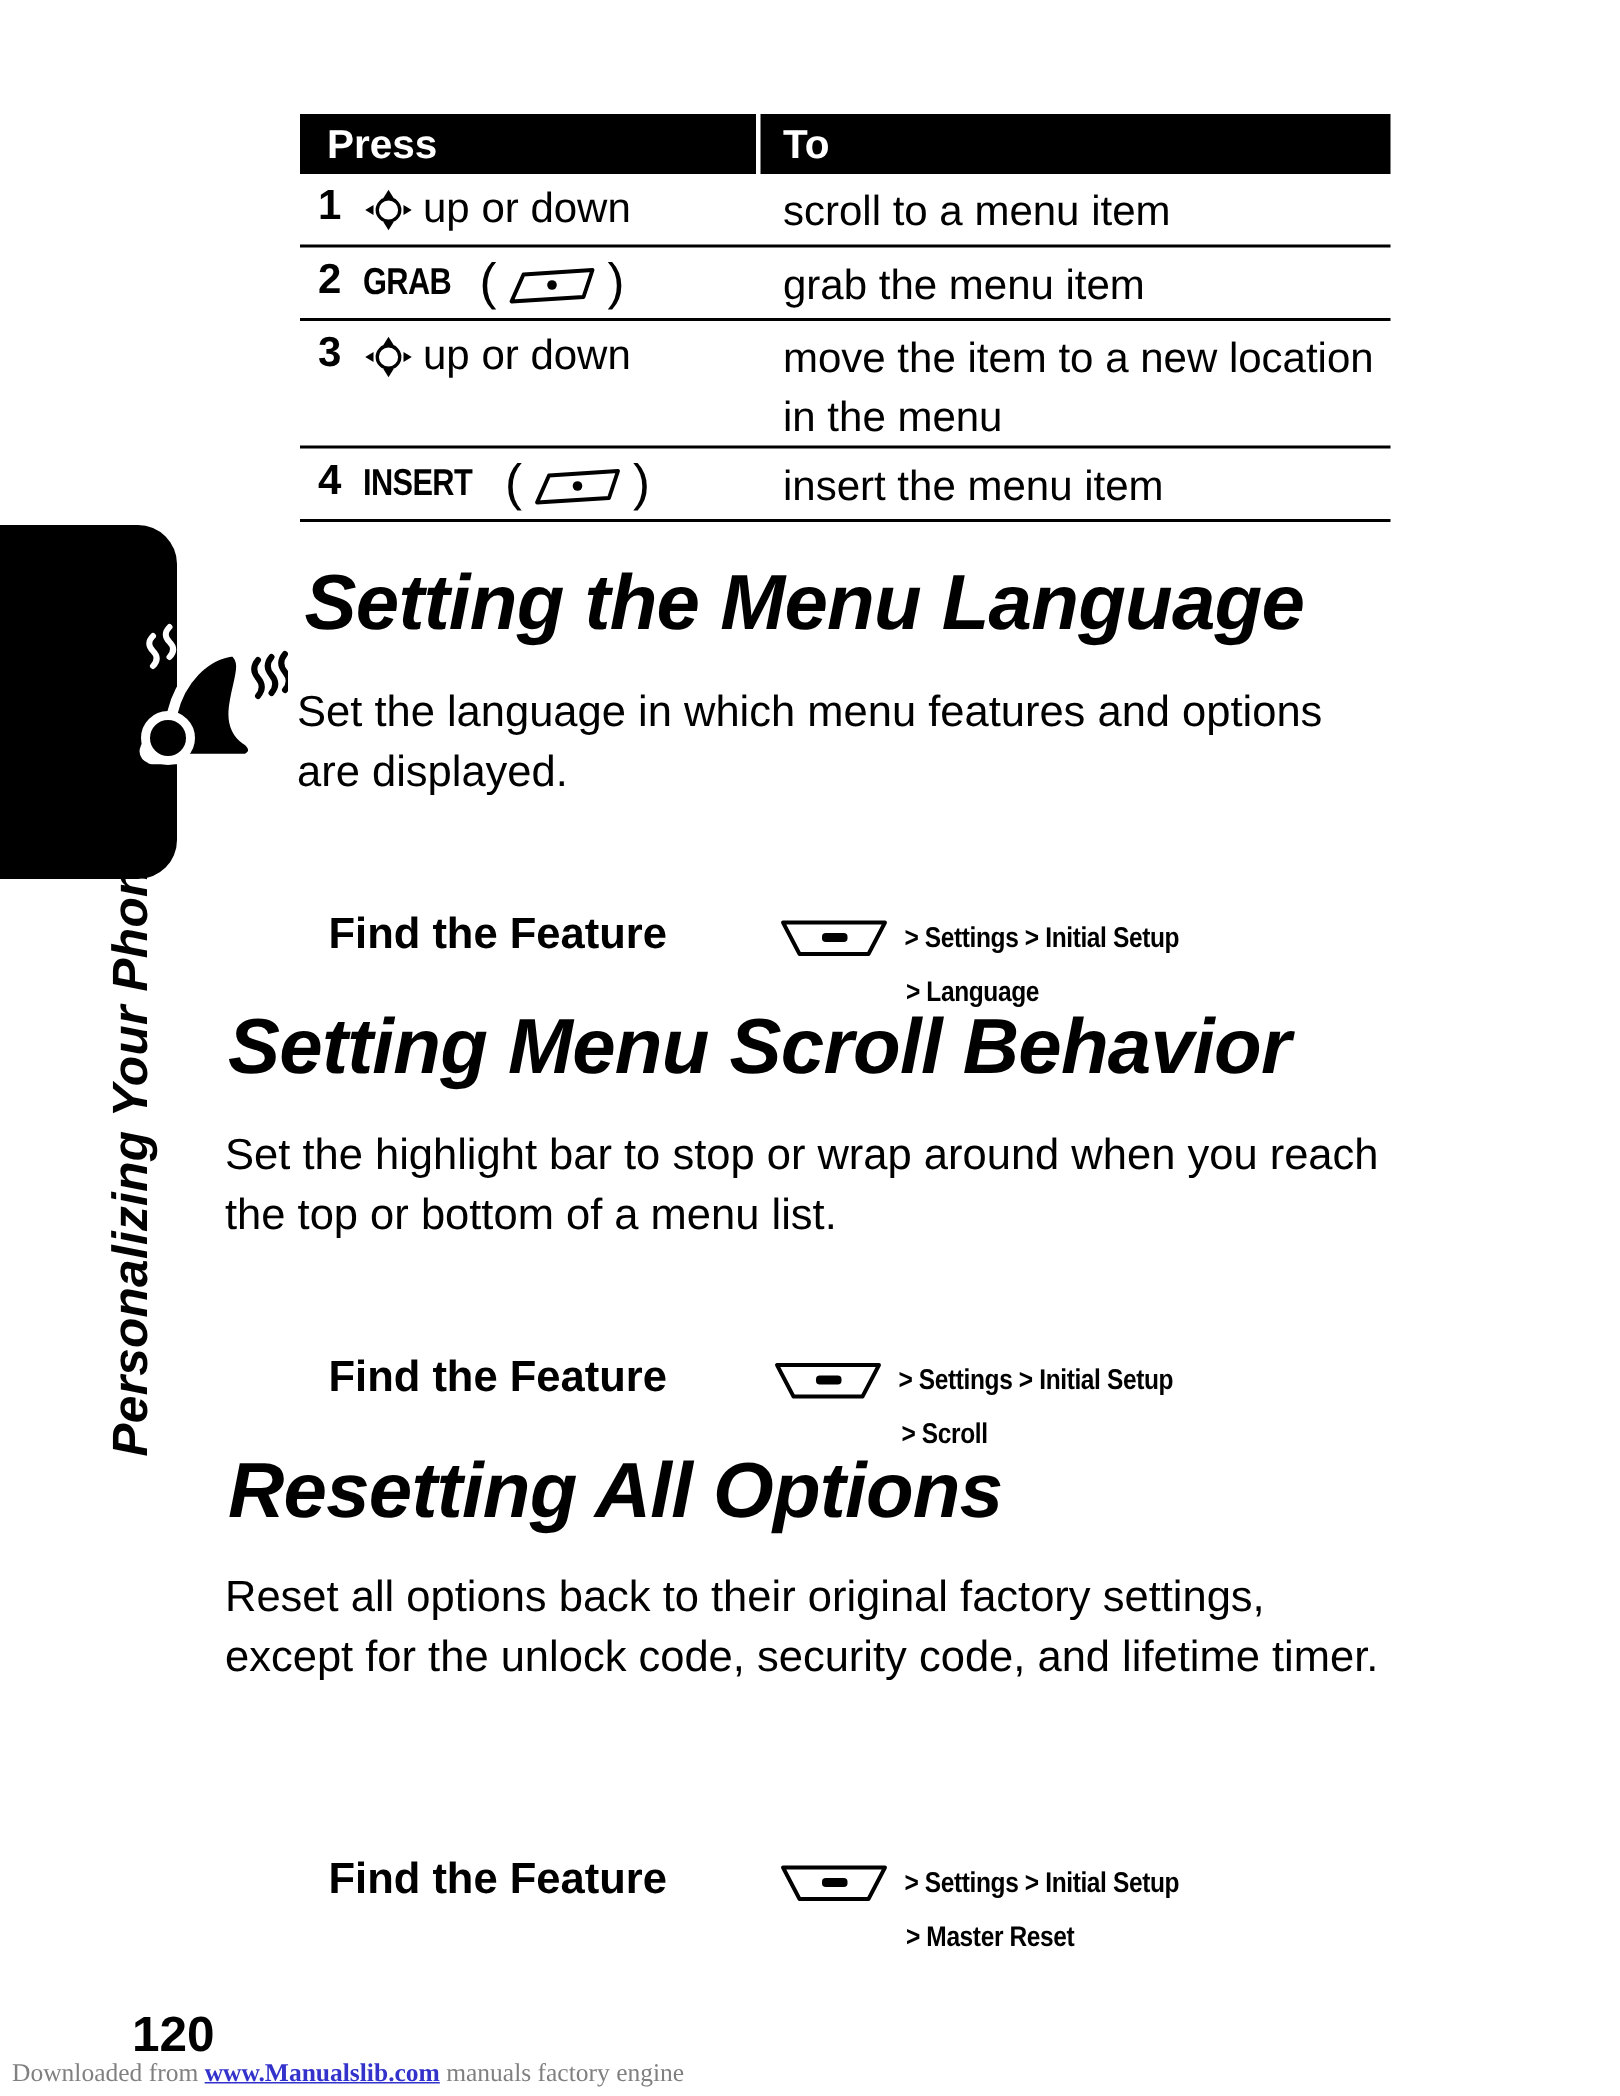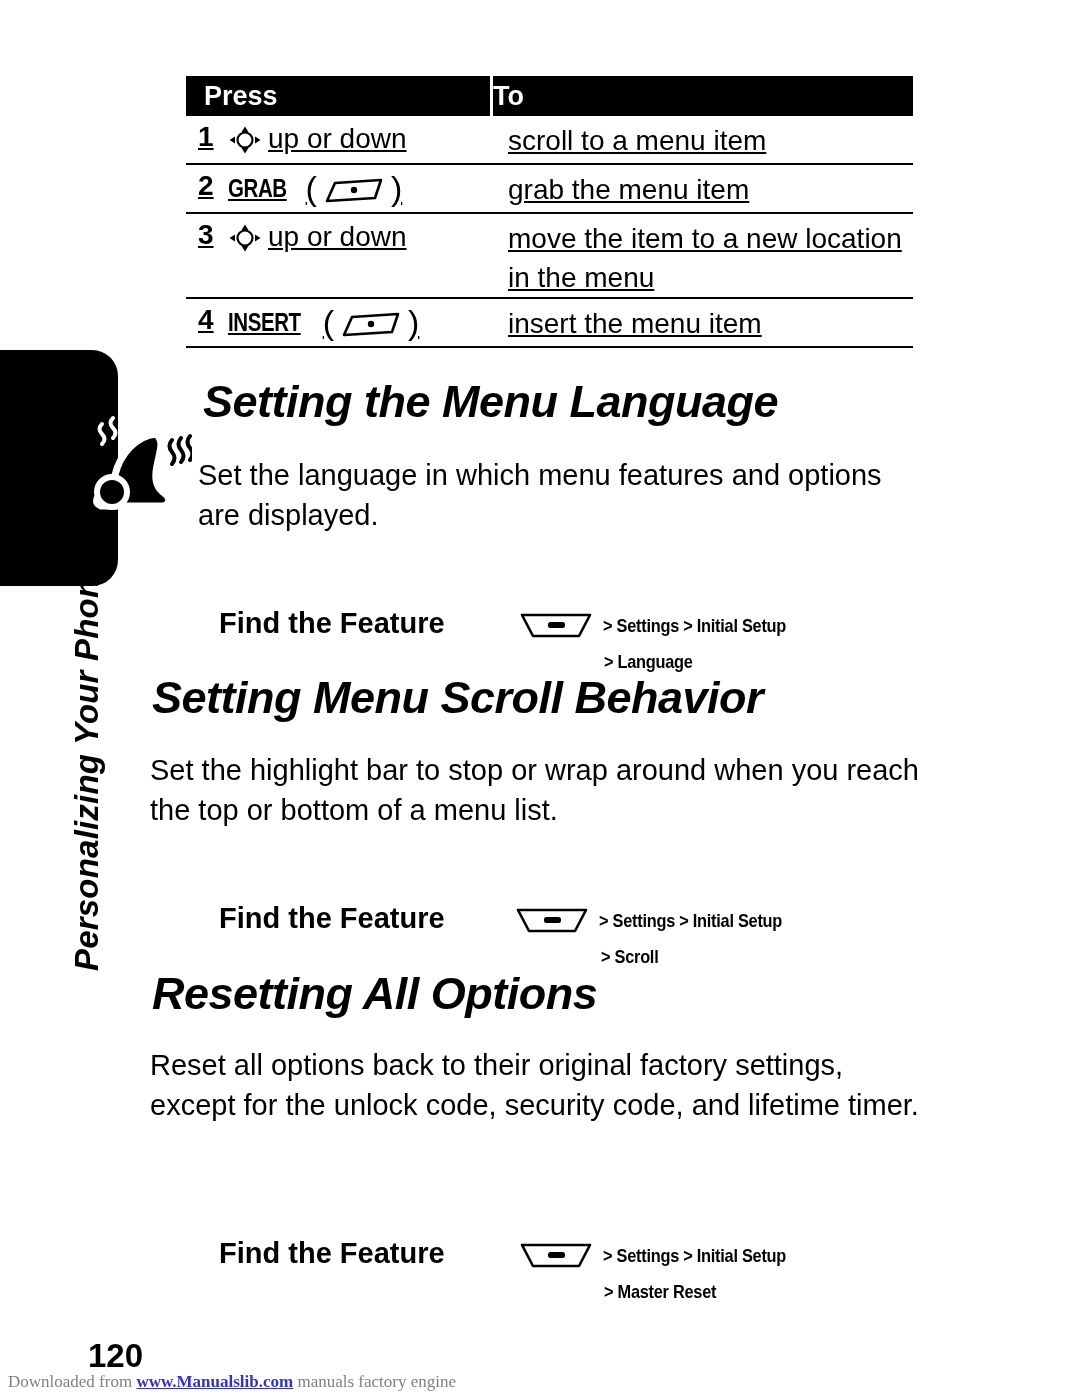--- a/index.html
+++ b/index.html
@@ -53,44 +53,44 @@
     font-style: italic;
     letter-spacing: 0.2px;
     line-height: 40px;
     text-align: center;
     white-space: nowrap;
   }
 
   
   .steps-table {
     position: absolute;
-    left: 186px;
+    left: 200px;
     top: 76px;
     width: 727px;
-    text-decoration: underline;
   }
   .steps-head {
     display: flex;
     background: #000000;
     color: #ffffff;
     height: 40px;
     align-items: center;
   }
   .steps-head .col-press {
     width: 307px;
     padding-left: 18px;
     box-sizing: border-box;
     font-size: 27px;
     font-weight: bold;
     height: 40px;
     line-height: 40px;
     border-right: 3px solid #ffffff;
   }
   .steps-head .col-to {
     flex: 1;
+    padding-left: 15px;
     box-sizing: border-box;
     font-size: 27px;
     font-weight: bold;
     height: 40px;
     line-height: 40px;
   }
   .steps-row {
     display: flex;
     border-bottom: 2px solid #000000;
     min-height: 47px;
@@ -160,21 +160,21 @@
     display: inline-block;
     width: 74px;
     height: 34px;
     flex: none;
     vertical-align: -6px;
   }
 
   
   .section-heading {
     position: absolute;
-    font-size: 45px;
+    font-size: 52px;
     font-weight: bold;
     font-style: italic;
     letter-spacing: -0.5px;
     white-space: nowrap;
     line-height: 52px;
   }
   .body-text {
     position: absolute;
     font-size: 29px;
     line-height: 40px;

